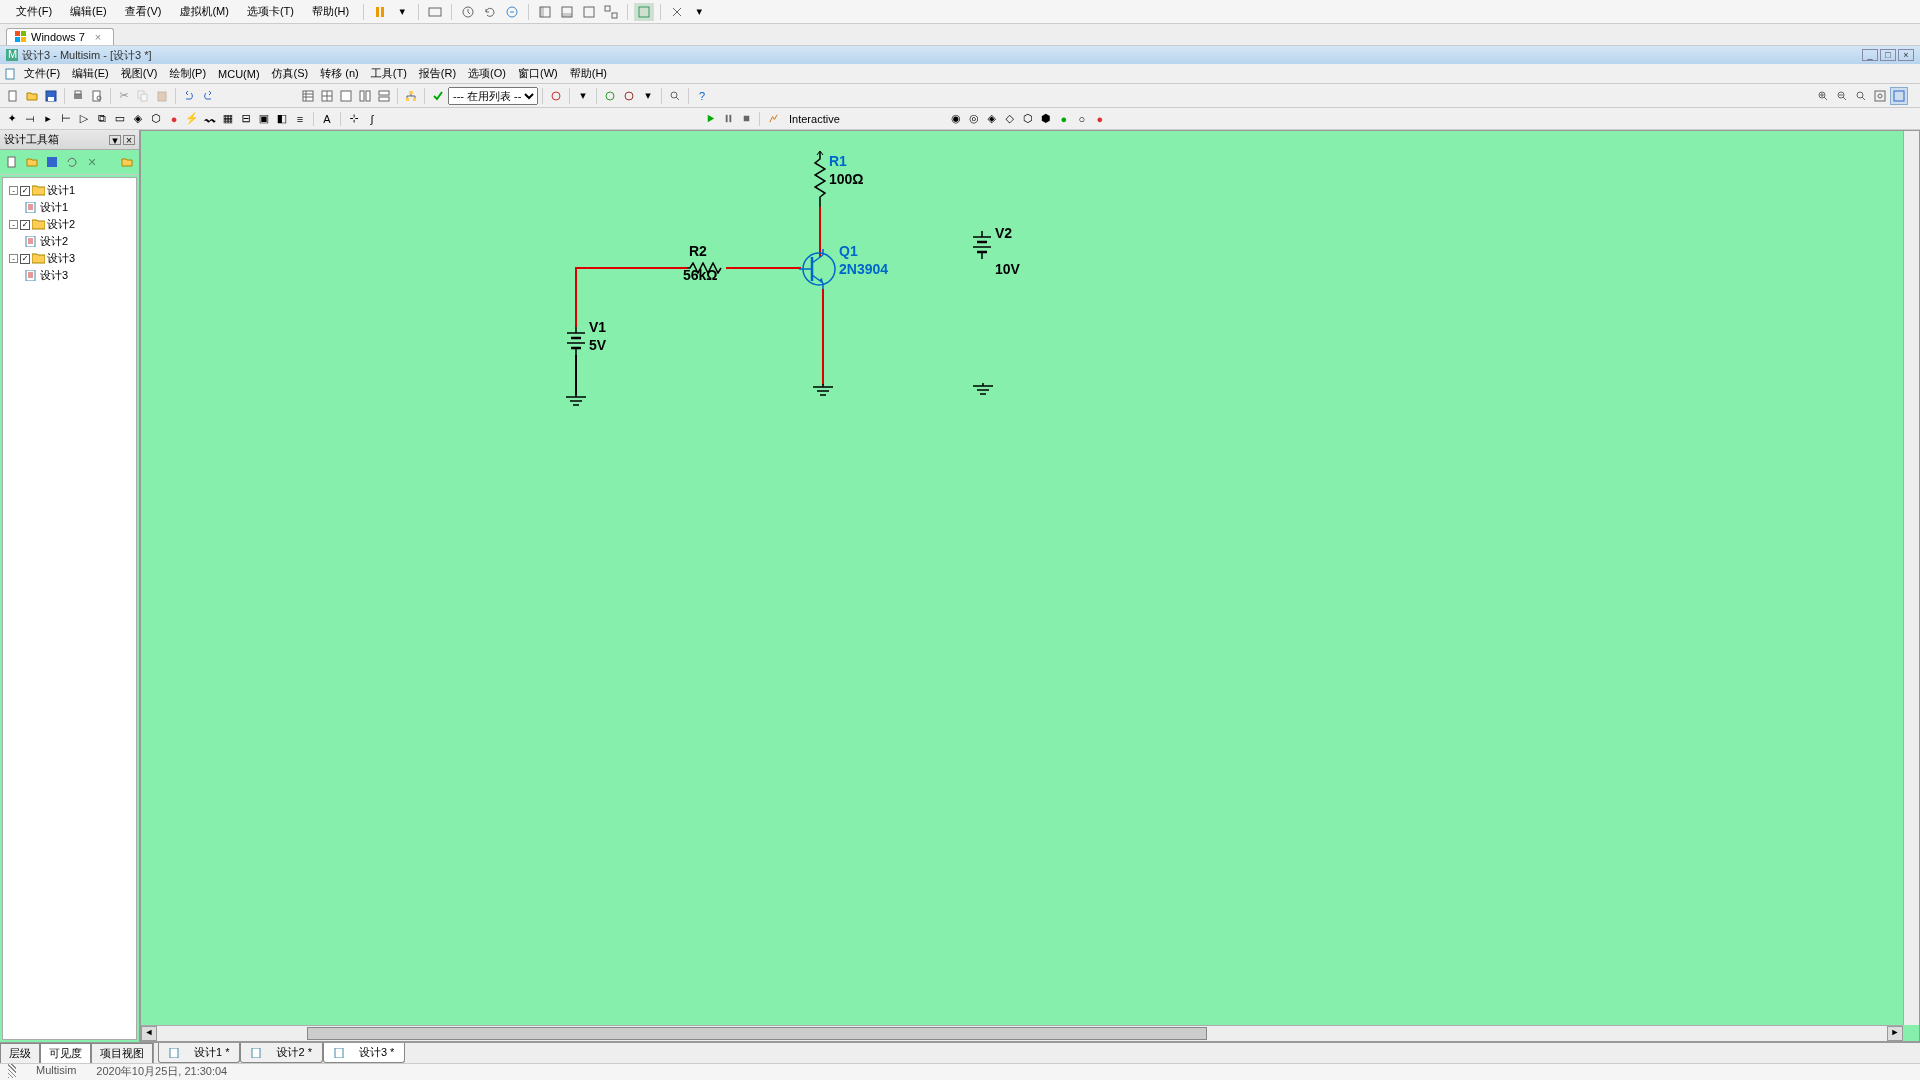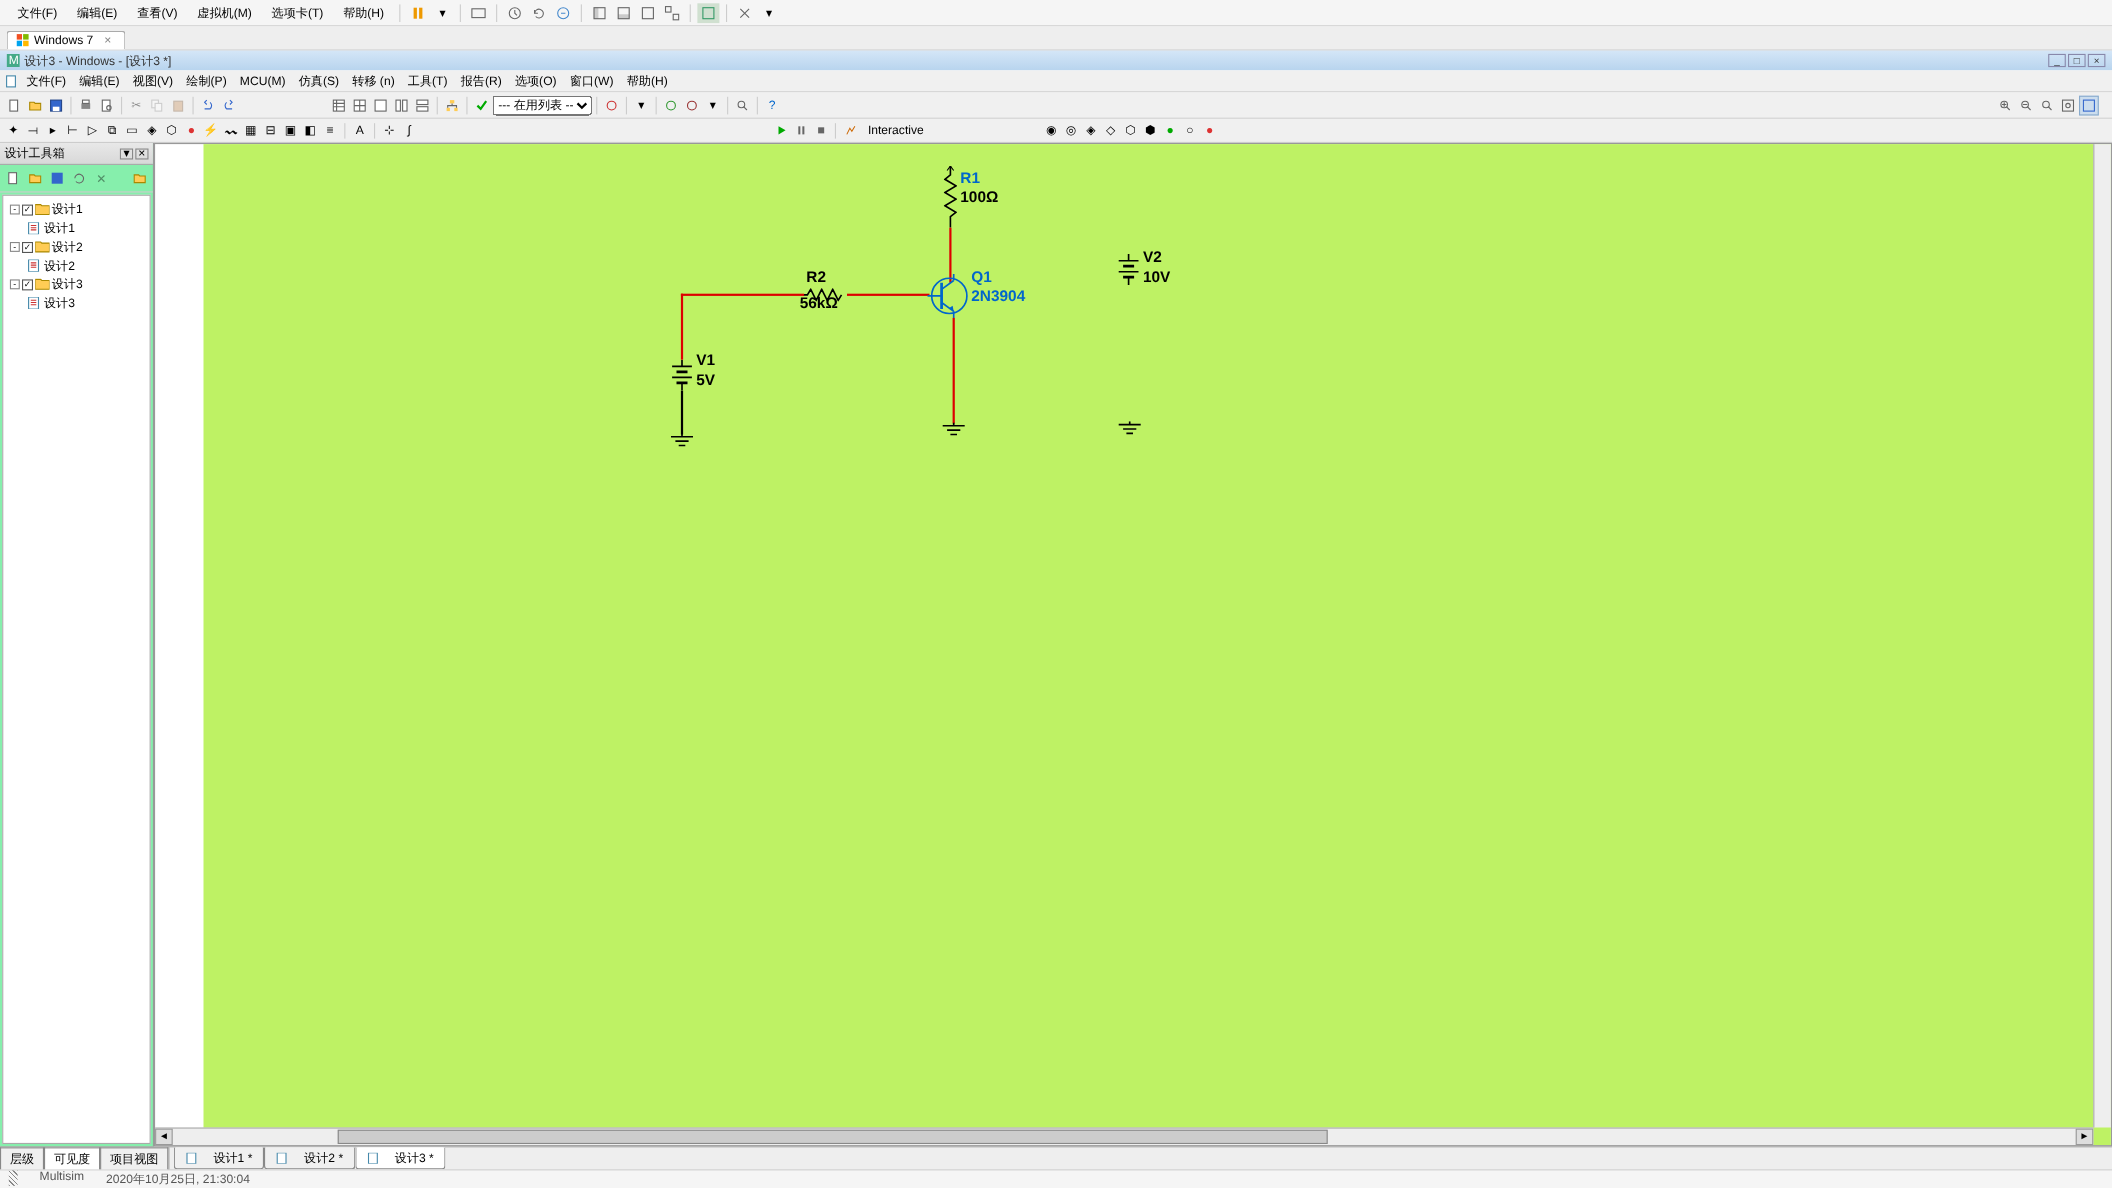--- a/index.html
+++ b/index.html
@@ -59,21 +59,21 @@
 .tree { padding: 4px 2px; background: #fff; flex: 1; margin: 2px; border: 1px solid #aaa; }
 .tree-item { padding: 1px 2px; display: flex; align-items: center; gap: 2px; cursor: pointer; }
 .tree-item.l1 { padding-left: 4px; }
 .tree-item.l2 { padding-left: 20px; }
 .tree-item .expander { width: 9px; height: 9px; border: 1px solid #888; font-size: 8px; line-height: 7px; text-align: center; background: #fff; }
 .tree-item .folder-icon, .tree-item .file-icon { width: 13px; height: 11px; }
 .tree-item .check { width: 10px; height: 10px; border: 1px solid #555; font-size: 8px; line-height: 8px; text-align: center; }
 
 
 .canvas-wrap { flex: 1; background: #fff; position: relative; overflow: hidden; border: 1px solid #999; }
-.canvas { position: absolute; inset: 0; background: #bef264; margin-left: 44px; }
+.canvas { position: absolute; inset: 0; background: #86efac; }
 .canvas::before { content: ""; position: absolute; inset: 0;
   background-image: radial-gradient(circle, #ccc 0.6px, transparent 0.6px);
   background-size: 14px 14px; background-position: 4px 4px; }
 
 
 .wire { position: absolute; background: #d00; }
 .wire.blue { background: #06c; }
 .comp-label { position: absolute; font-family: Arial; font-size: 14px; font-weight: bold; color: #06c; white-space: nowrap; }
 .comp-label.black { color: #000; }
 
@@ -203,21 +203,21 @@
     <span>Windows 7</span>
     <span class="close-x">×</span>
   </div>
 </div>
 
 <div class="ms-title">
   <svg class="ms-title-icon" viewBox="0 0 12 12">
       <rect width="12" height="12" fill="#4a8"></rect>
       <text x="2" y="9" font-size="8" fill="#fff">M</text>
     </svg>
-  <span>设计3 - Windows - [设计3 *]</span>
+  <span>设计3 - Multisim - [设计3 *]</span>
   <div class="title-controls">
     <span>_</span>
     <span>□</span>
     <span>×</span>
   </div>
 </div>
 
 <div class="ms-menu">
   <svg class="doc-icon" viewBox="0 0 12 12">
       <rect x="2" y="1" width="8" height="10" fill="#fff" stroke="#48a"></rect>
@@ -616,21 +616,21 @@
 
       <svg class="battery" style="left:830px;top:100px;width:22px;height:28px" viewBox="0 0 22 28">
         <line x1="11" y1="0" x2="11" y2="6" stroke="#000" stroke-width="1.5"></line>
         <line x1="2" y1="6" x2="20" y2="6" stroke="#000" stroke-width="1.5"></line>
         <line x1="6" y1="11" x2="16" y2="11" stroke="#000" stroke-width="2.5"></line>
         <line x1="2" y1="16" x2="20" y2="16" stroke="#000" stroke-width="1.5"></line>
         <line x1="6" y1="21" x2="16" y2="21" stroke="#000" stroke-width="2.5"></line>
         <line x1="11" y1="21" x2="11" y2="28" stroke="#000" stroke-width="1.5"></line>
       </svg>
       <span class="comp-label black" style="left:854px;top:94px">V2</span>
-      <span class="comp-label black" style="left:854px;top:112px">10V</span>
+      <span class="comp-label black" style="left:854px;top:130px">10V</span>
 
       <svg class="ground" style="left:830px;top:252px;width:24px;height:14px" viewBox="0 0 24 14">
         <line x1="12" y1="0" x2="12" y2="3" stroke="#000" stroke-width="1.5"></line>
         <line x1="2" y1="3" x2="22" y2="3" stroke="#000" stroke-width="1.5"></line>
         <line x1="6" y1="7" x2="18" y2="7" stroke="#000" stroke-width="1.5"></line>
         <line x1="9" y1="11" x2="15" y2="11" stroke="#000" stroke-width="1.5"></line>
       </svg>
 
     </div>
 

